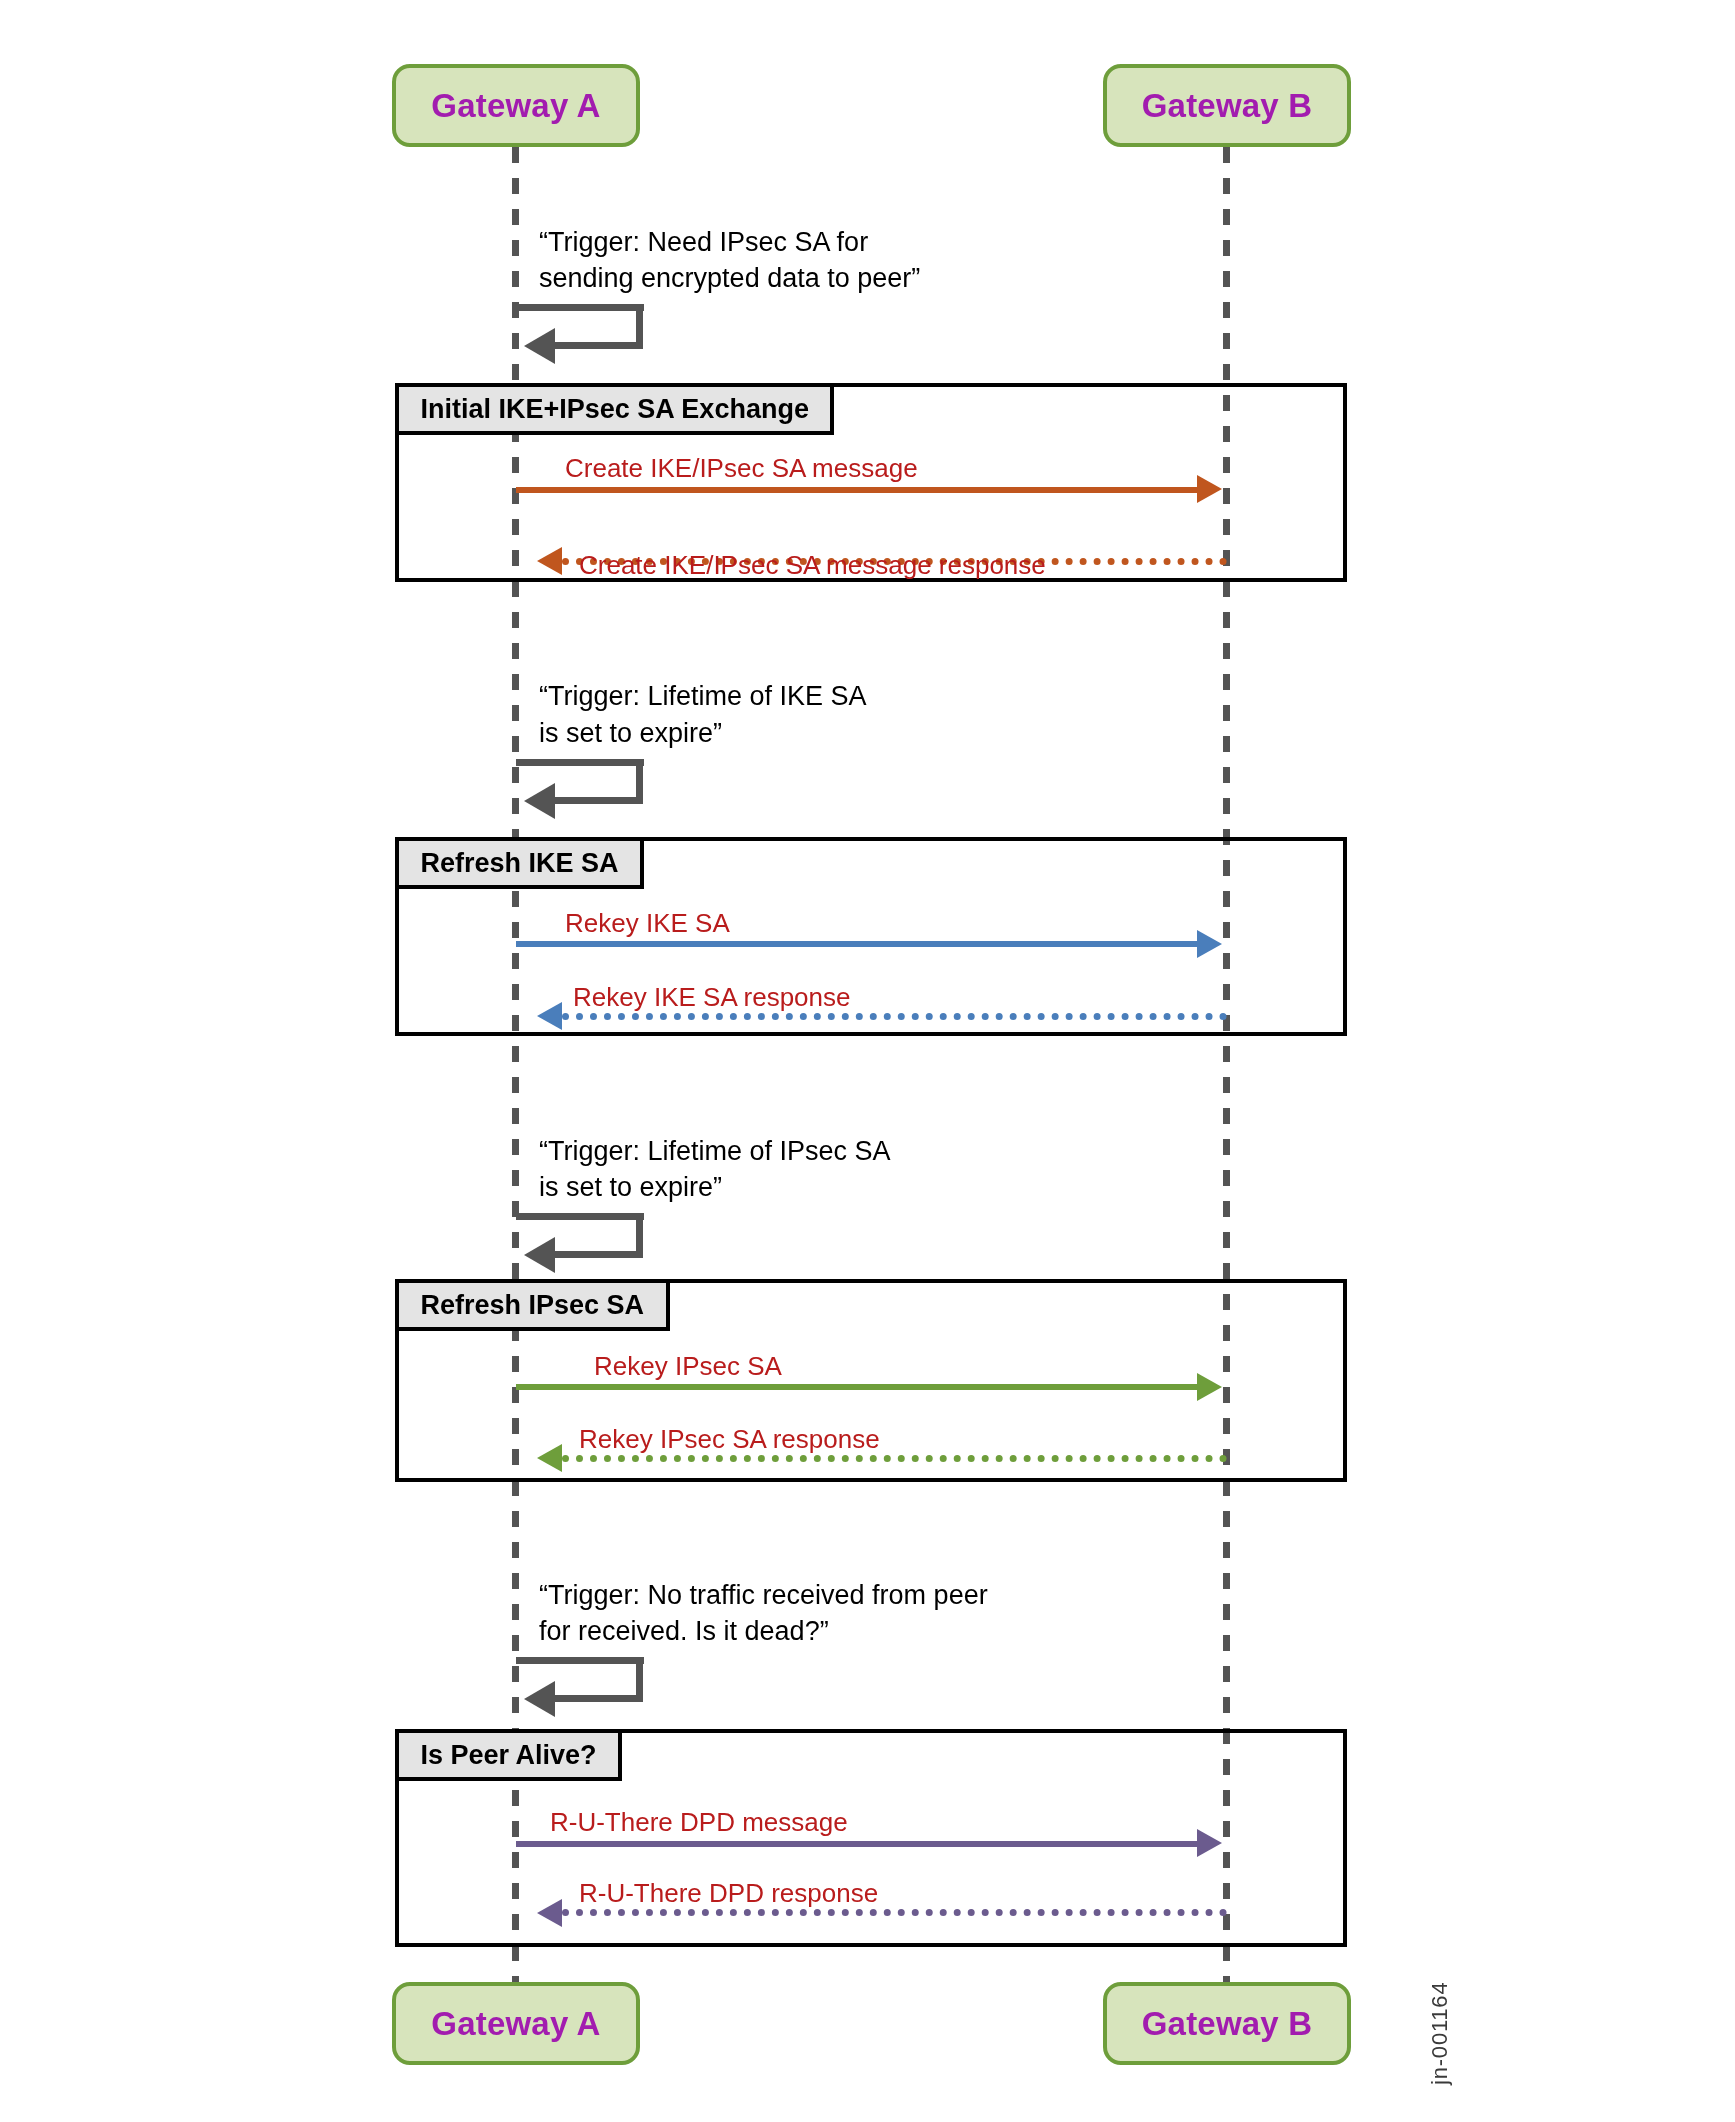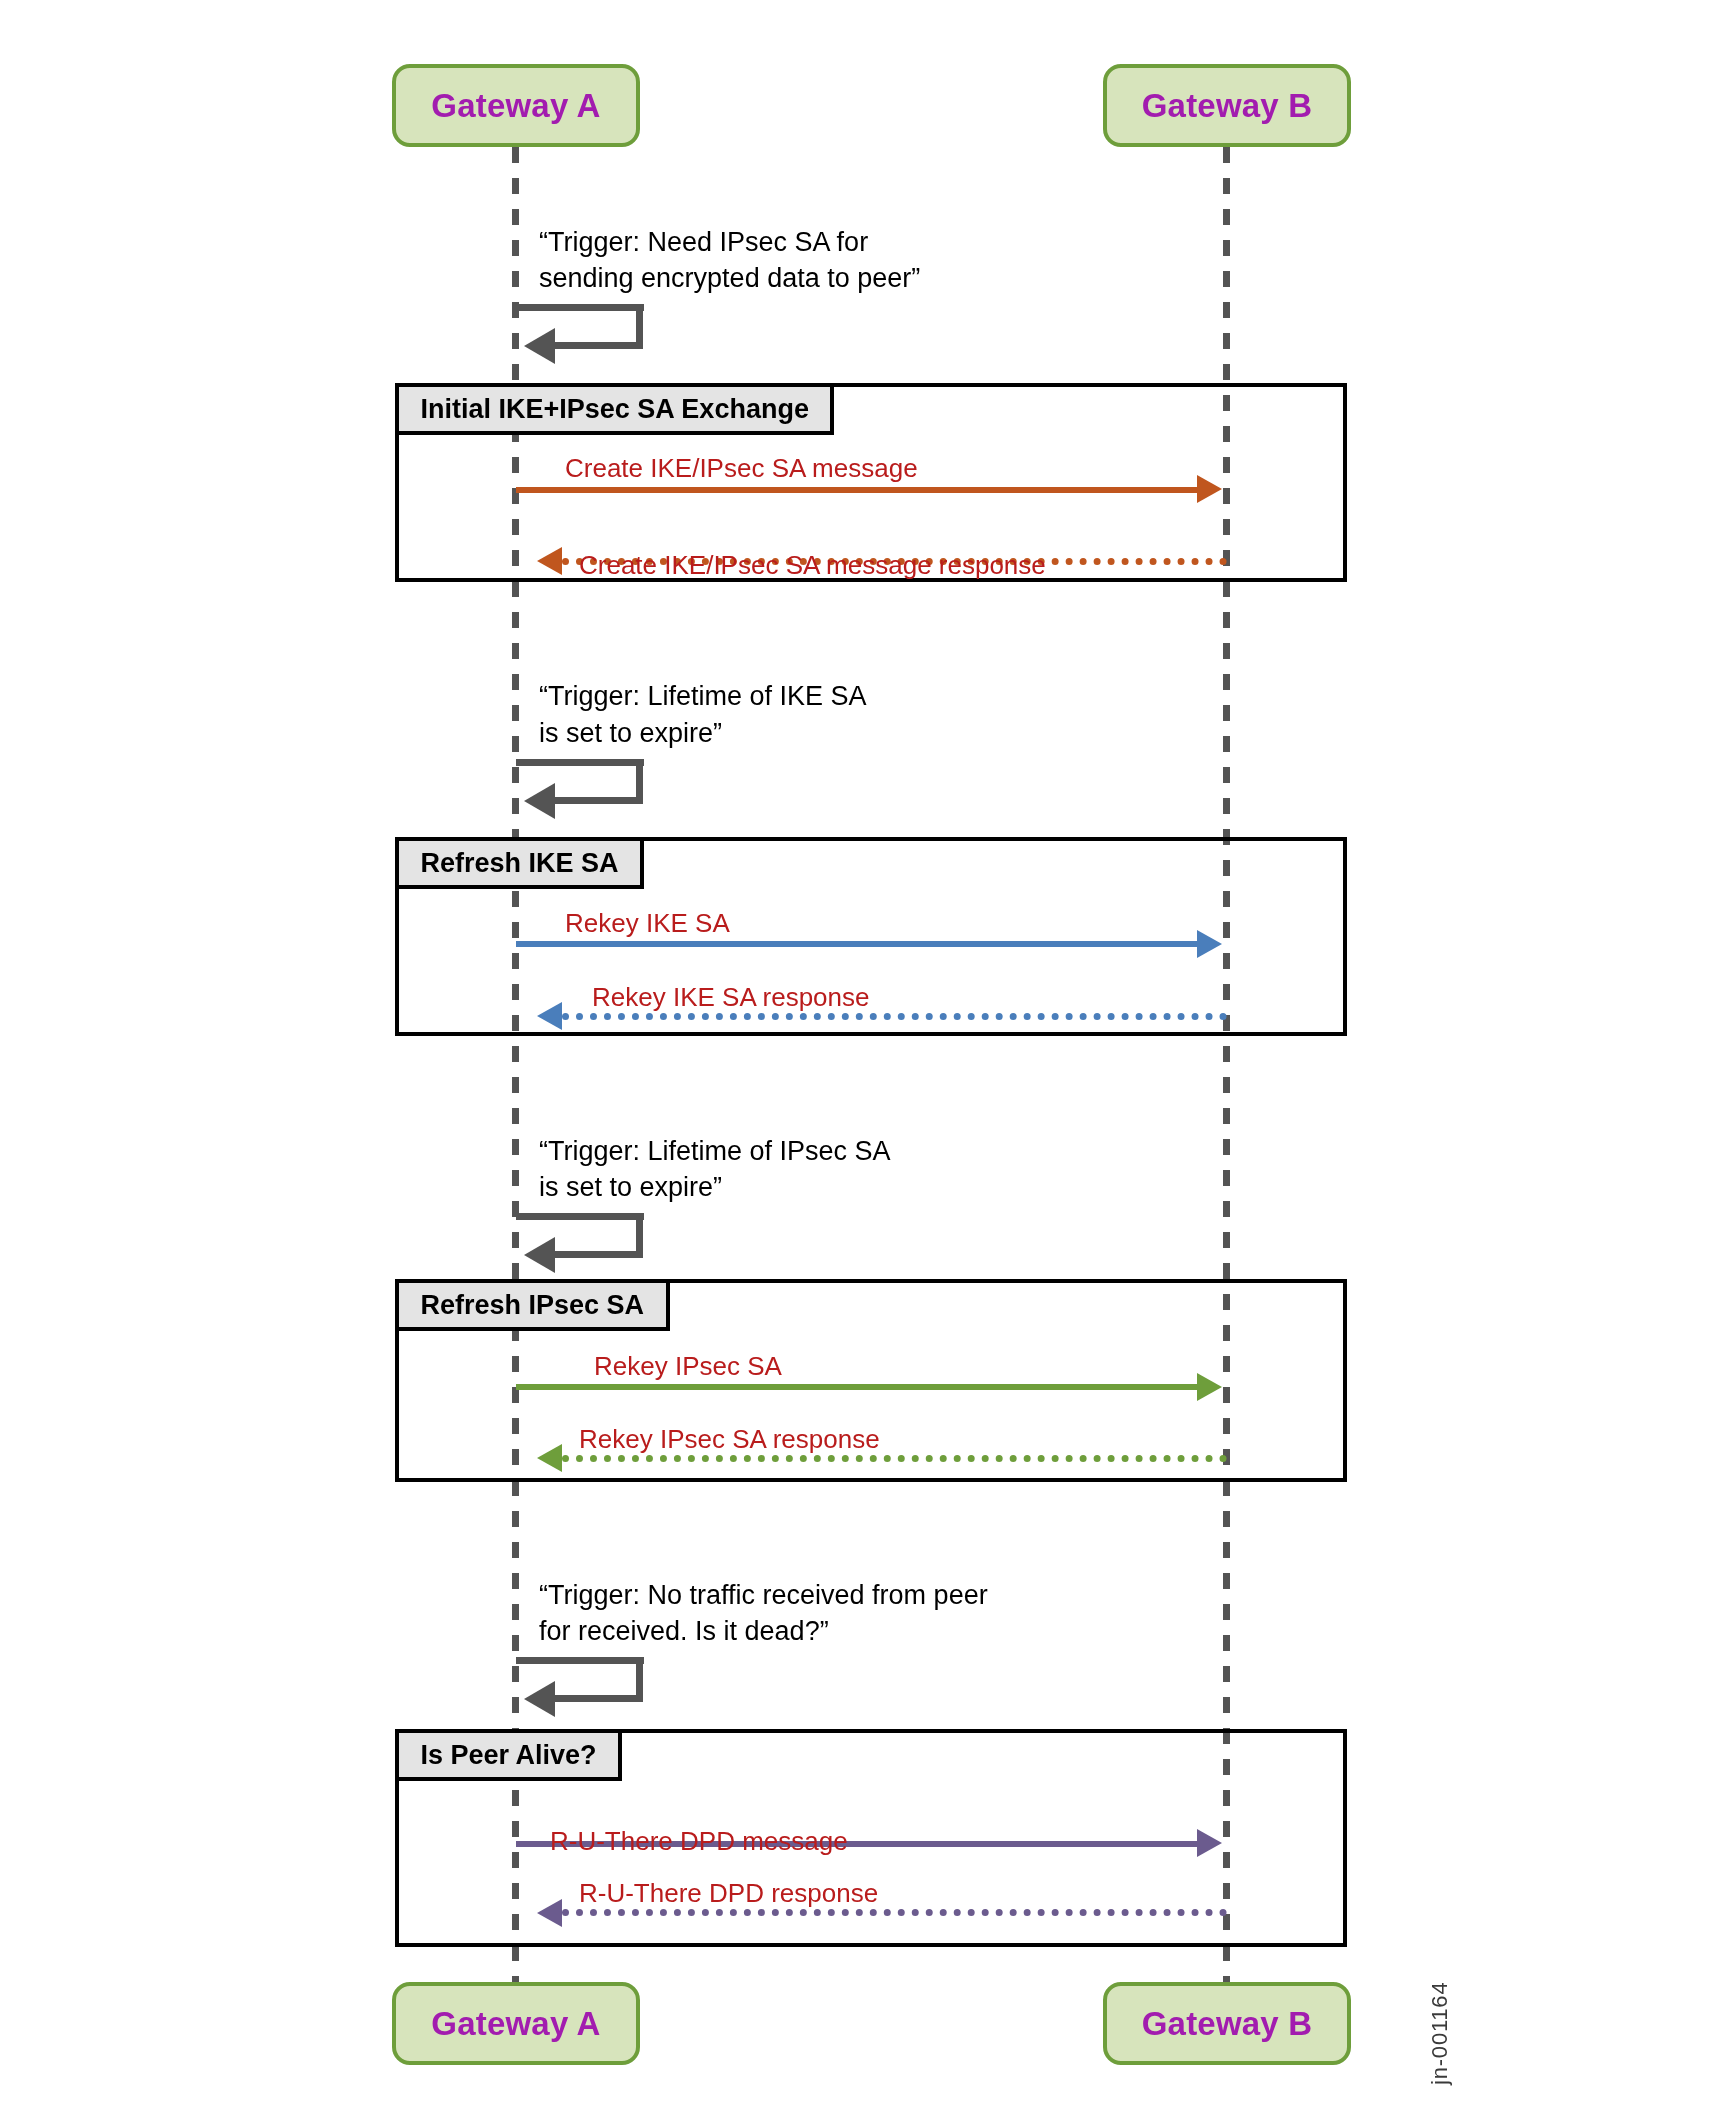--- a/index.html
+++ b/index.html
@@ -159,21 +159,21 @@
 
   <div class="frame" style="left:395px;top:837px;width:952px;height:199px;"></div>
   <div class="frame-label" style="left:395px;top:837px;">
     <span>Refresh IKE SA</span>
   </div>
 
   <div class="msg-label" style="left:565px;top:908px;">Rekey IKE SA</div>
   <div class="msg-line" style="left:516px;top:941px;width:683px;background:#4A7EBB;"></div>
   <div class="arrow-head right" style="left:1197px;top:930px;border-left-color:#4A7EBB;"></div>
 
-  <div class="msg-label" style="left:592px;top:982px;">Rekey IKE SA response</div>
+  <div class="msg-label" style="left:573px;top:982px;">Rekey IKE SA response</div>
   <div class="msg-line" style="left:562px;top:1013px;width:665px;height:0;border-top:7.4px dotted #4A7EBB;background:none;"></div>
   <div class="arrow-head left" style="left:537px;top:1002px;border-right-color:#4A7EBB;"></div>
 
   <div class="trigger-text" style="left:539px;top:1134px;">“Trigger: Lifetime of IPsec SA</div>
   <div class="trigger-text" style="left:539px;top:1170px;">is set to expire”</div>
   <div class="loop-top" style="left:516px;top:1213px;width:128px;"></div>
   <div class="loop-right" style="left:636px;top:1213px;height:45px;"></div>
   <div class="loop-bottom" style="left:555px;top:1251px;width:88px;"></div>
   <div class="loop-head" style="left:524px;top:1237px;"></div>
 
@@ -195,21 +195,21 @@
   <div class="loop-top" style="left:516px;top:1657px;width:128px;"></div>
   <div class="loop-right" style="left:636px;top:1657px;height:45px;"></div>
   <div class="loop-bottom" style="left:555px;top:1695px;width:88px;"></div>
   <div class="loop-head" style="left:524px;top:1681px;"></div>
 
   <div class="frame" style="left:395px;top:1729px;width:952px;height:218px;"></div>
   <div class="frame-label" style="left:395px;top:1729px;">
     <span>Is Peer Alive?</span>
   </div>
 
-  <div class="msg-label" style="left:550px;top:1807px;margin-top:19px;">R-U-There DPD message</div>
+  <div class="msg-label" style="left:550px;top:1807px;">R-U-There DPD message</div>
   <div class="msg-line" style="left:516px;top:1841px;width:683px;background:#6B5B8E;"></div>
   <div class="arrow-head right" style="left:1197px;top:1829px;border-left-color:#6B5B8E;"></div>
 
   <div class="msg-label" style="left:579px;top:1878px;">R-U-There DPD response</div>
   <div class="msg-line" style="left:562px;top:1909px;width:665px;height:0;border-top:7.4px dotted #6B5B8E;background:none;"></div>
   <div class="arrow-head left" style="left:537px;top:1899px;border-right-color:#6B5B8E;"></div>
 
   <div class="actor-box" style="left:392px;top:1982px;">
     <span>Gateway A</span>
   </div>

